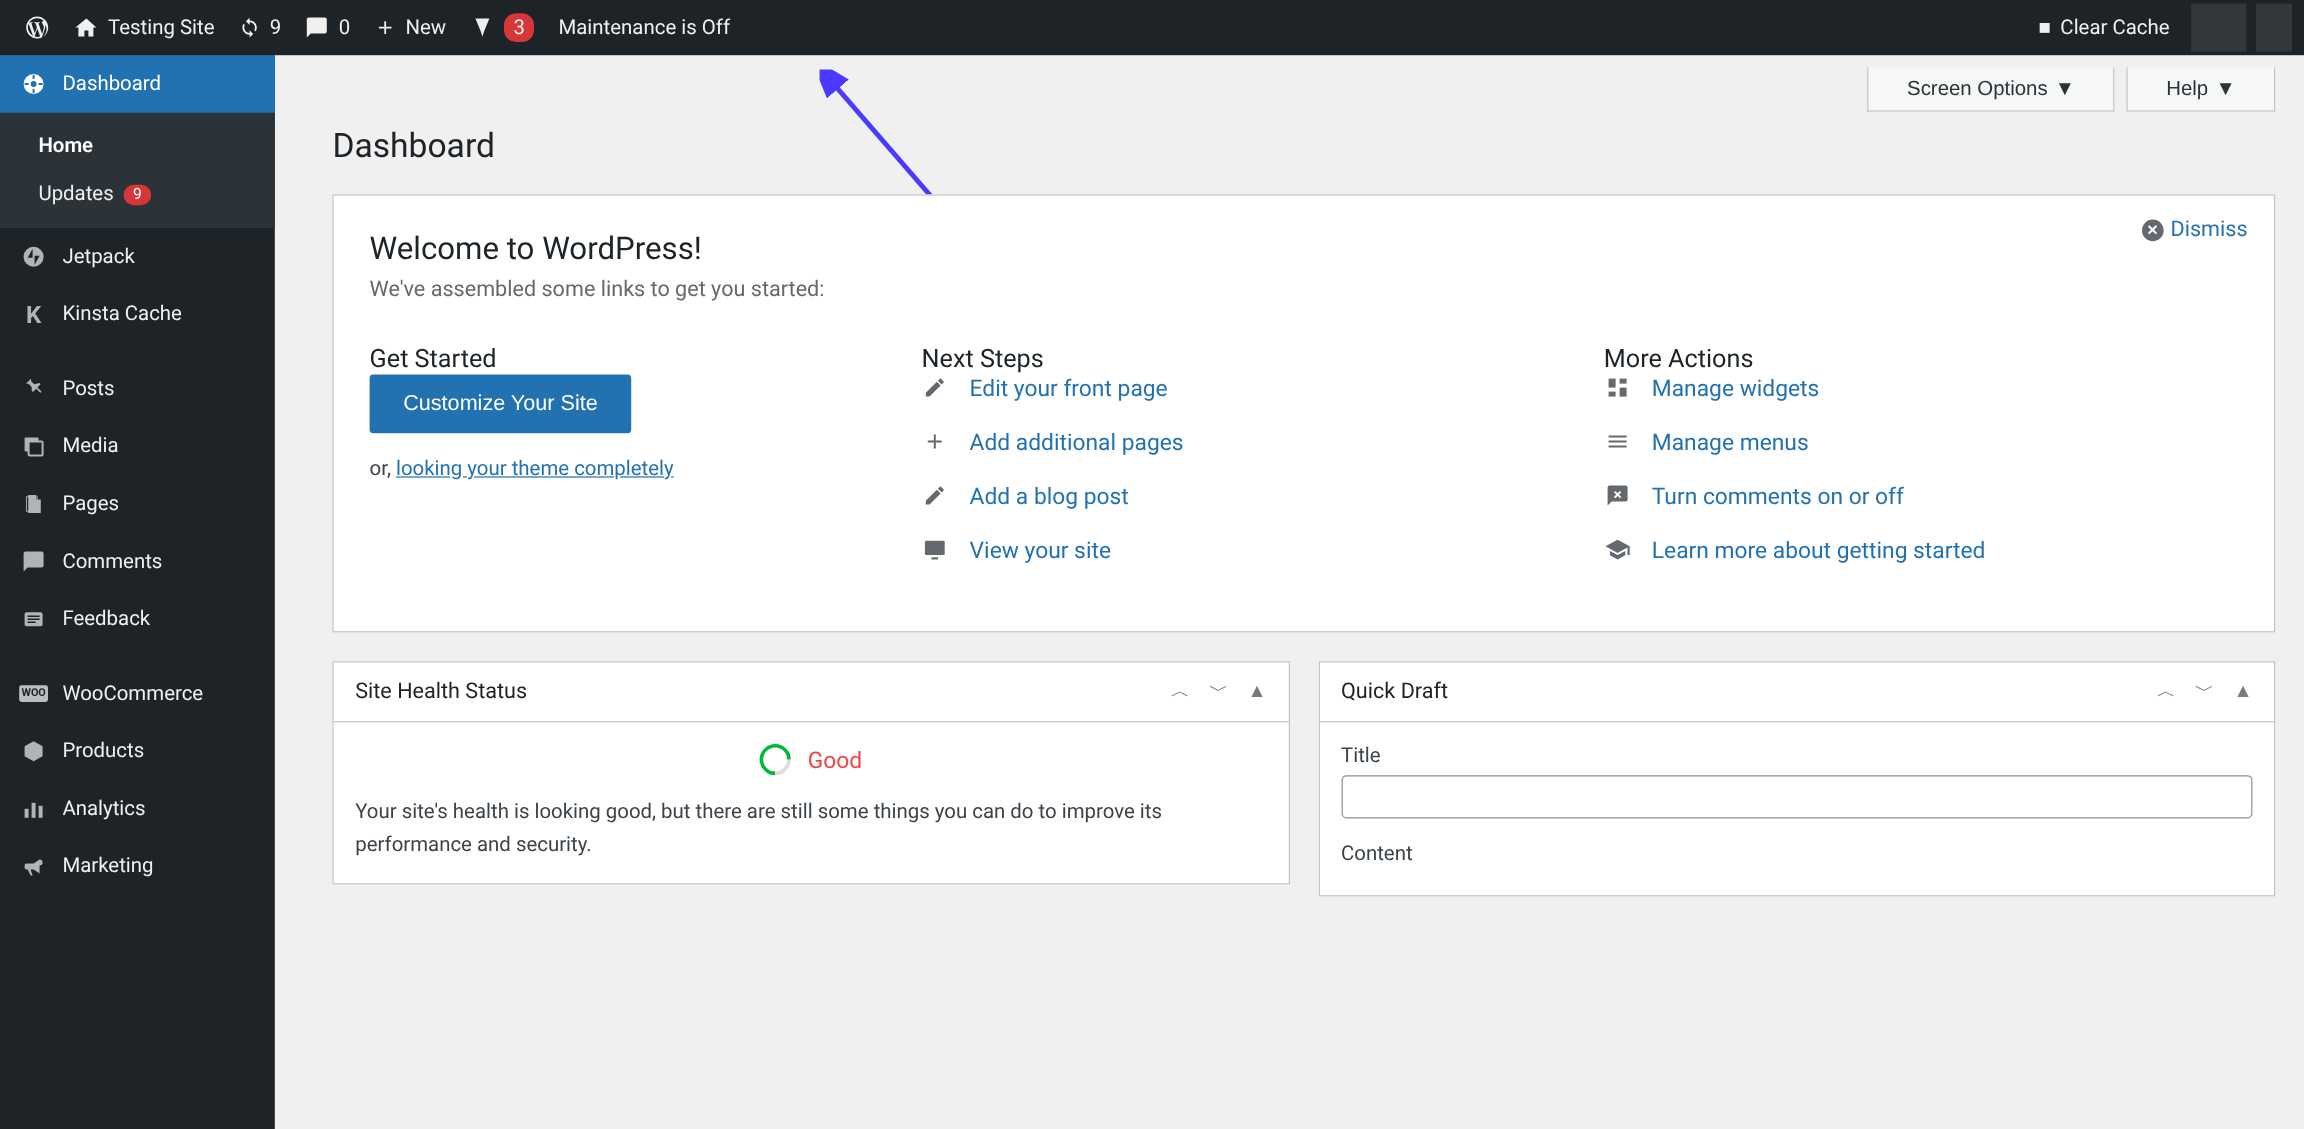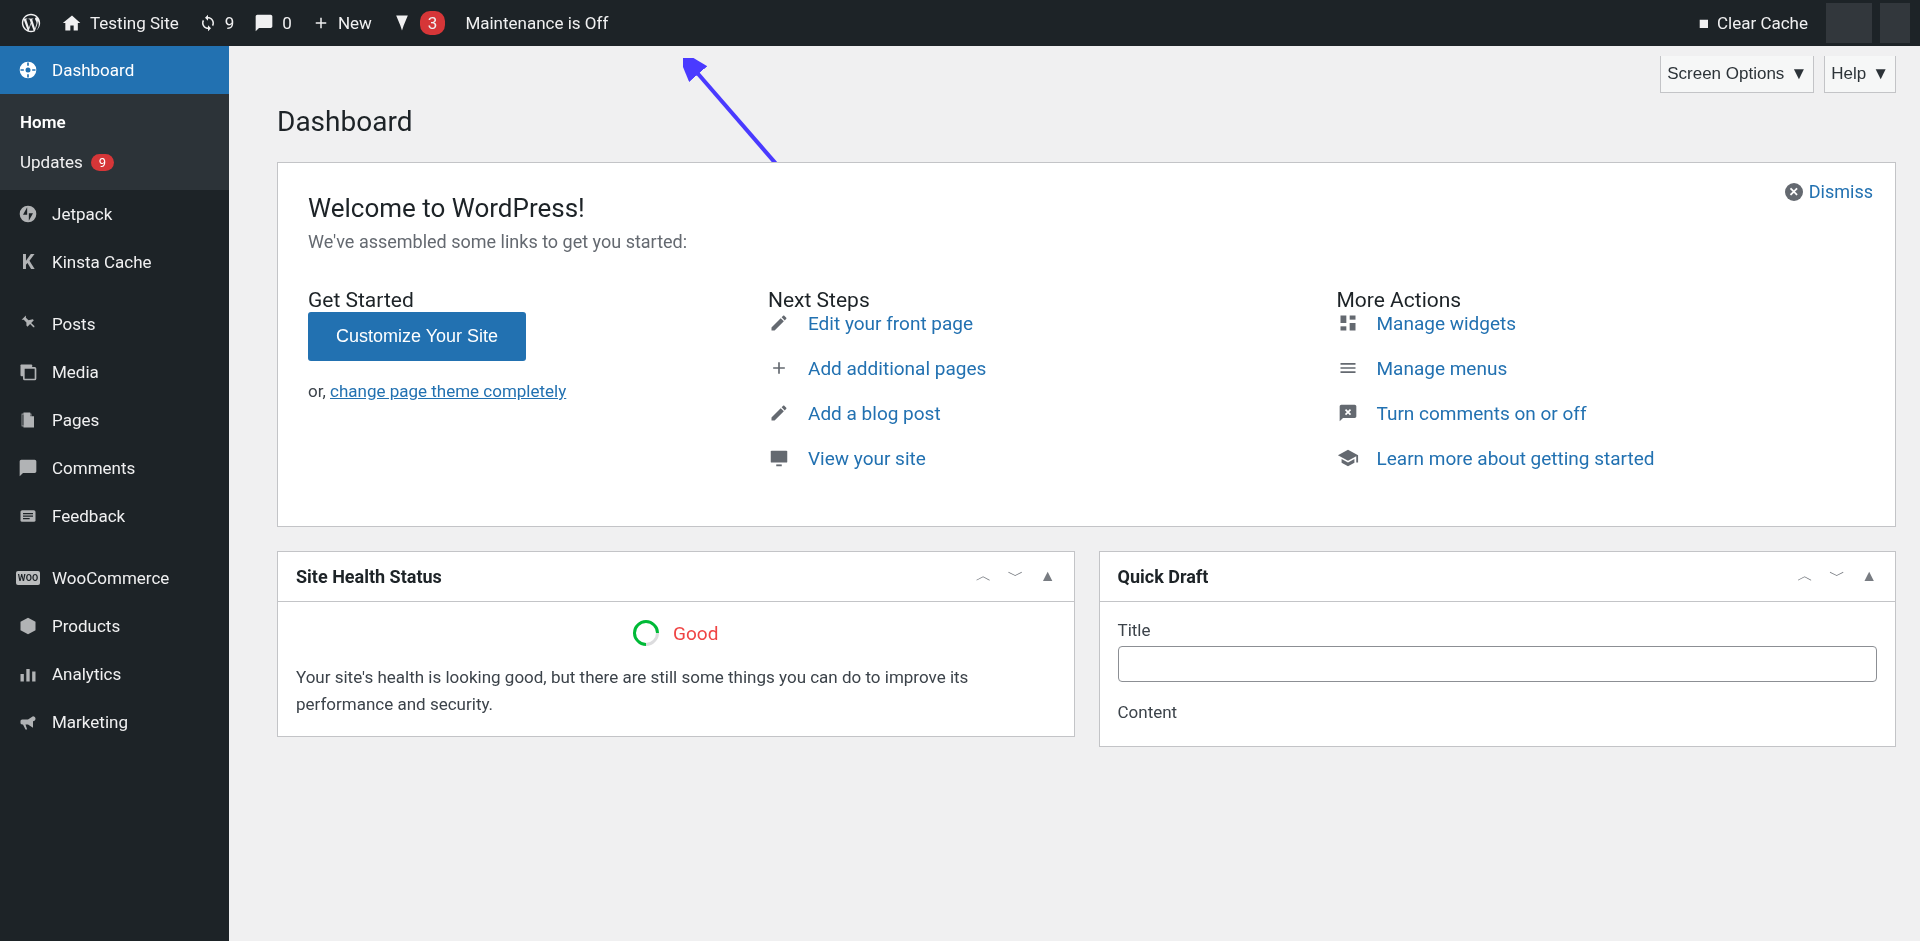--- a/index.html
+++ b/index.html
@@ -14,28 +14,28 @@
     .ab-box { width: 46px; height: 40px; background: #32373c; margin-left: 8px; }
     
     .wrapper { display: flex; min-height: calc(100vh - 46px); gap: 24px; }
     
     .sidebar { width: 229px; background: #1d2327; color: #f0f0f1; }
     .menu-item { display: flex; align-items: center; gap: 12px; padding: 12px 16px; color: #f0f0f1; font-size: 17px; cursor: pointer; }
     .menu-item.current { background: #2271b1; color: #fff; position: relative; }
     .menu-item.current::after { content: ""; position: absolute; right: -10px; top: 50%; transform: translateY(-50%); border: 10px solid transparent; border-left-color: #2271b1; }
     .menu-icon { width: 24px; height: 24px; display: flex; align-items: center; justify-content: center; font-size: 20px; opacity: 0.7; }
     .menu-item.current .menu-icon { opacity: 1; }
-    .submenu { background: #2c3338; padding: 8px 4px; }
+    .submenu { background: #2c3338; padding: 8px 16px; }
     .submenu-item { padding: 10px 16px; color: #f0f0f1; font-size: 17px; cursor: pointer; display: flex; align-items: center; gap: 8px; }
     .submenu-item.current { color: #fff; font-weight: 600; }
     .update-count { background: #d63638; color: #fff; border-radius: 10px; padding: 1px 8px; font-size: 13px; }
     
     .main { flex: 1; padding: 0 24px 24px; position: relative; }
     .top-buttons { display: flex; justify-content: flex-end; gap: 10px; padding-top: 10px; }
-    .screen-btn { background: #f6f7f7; border: 1px solid #c3c4c7; padding: 8px 6px; font-size: 17px; color: #2c3338; display: flex; align-items: center; gap: 6px; cursor: pointer; border-top: 0; }
+    .screen-btn { background: #f6f7f7; border: 1px solid #c3c4c7; padding: 8px 32px; font-size: 17px; color: #2c3338; display: flex; align-items: center; gap: 6px; cursor: pointer; border-top: 0; }
     
     h1.page-title { font-size: 28px; font-weight: 400; color: #1d2327; margin: 12px 0 24px; }
     
     .welcome-panel { background: #fff; border: 1px solid #c3c4c7; padding: 30px 30px 34px; position: relative; margin-bottom: 24px; }
     .welcome-panel h2 { font-size: 26px; font-weight: 400; color: #1d2327; margin-bottom: 8px; }
     .welcome-panel .subtitle { color: #646970; font-size: 18px; margin-bottom: 36px; }
     .dismiss { position: absolute; top: 18px; right: 22px; color: #2271b1; text-decoration: none; font-size: 18px; display: flex; align-items: center; gap: 6px; }
     .dismiss-icon { width: 18px; height: 18px; border-radius: 50%; background: #646970; color: #fff; display: flex; align-items: center; justify-content: center; font-size: 12px; font-weight: bold; }
     
     .welcome-cols { display: flex; gap: 40px; }
@@ -47,21 +47,21 @@
     .or-text a { color: #2271b1; text-decoration: underline; }
     .link-list { list-style: none; }
     .link-list li { display: flex; gap: 18px; margin-bottom: 22px; font-size: 19px; }
     .link-list li a { color: #2271b1; text-decoration: none; }
     .link-list .li-icon { width: 22px; height: 22px; color: #646970; display: flex; align-items: center; justify-content: center; }
     
     .dashboard-widgets { display: flex; gap: 24px; }
     .dashboard-widgets .col { flex: 1; }
     .widget { background: #fff; border: 1px solid #c3c4c7; }
     .widget-header { display: flex; align-items: center; justify-content: space-between; border-bottom: 1px solid #c3c4c7; padding: 14px 18px; }
-    .widget-header h2 { font-size: 18px; font-weight: 700; color: #1d2327; }
+    .widget-header h2 { font-size: 18px; font-weight: 400; color: #1d2327; }
     .widget-controls { display: flex; gap: 16px; color: #787c82; font-size: 16px; }
     .widget-controls span { cursor: pointer; }
     .widget-body { padding: 18px; }
     
     .health-status { display: flex; align-items: center; justify-content: center; gap: 14px; margin-bottom: 18px; }
     .health-circle { width: 26px; height: 26px; border: 3px solid #00ba37; border-radius: 50%; border-right-color: #dcdcde; transform: rotate(45deg); }
     .health-label { font-size: 19px; color: #ef4444; }
     .health-desc { font-size: 17px; color: #3c434a; line-height: 1.6; }
     
     .field-label { display: block; color: #3c434a; font-size: 17px; margin-bottom: 6px; }
@@ -276,21 +276,21 @@
         <span class="dismiss-icon">✕</span>
         <span>Dismiss</span>
       </a>
       <h2>Welcome to WordPress!</h2>
       <p class="subtitle">We've assembled some links to get you started:</p>
       <div class="welcome-cols">
         <div class="wcol">
           <h3>Get Started</h3>
           <button class="btn-primary">Customize Your Site</button>
           <p class="or-text">
-            <span>or, </span><a>change page theme completely</a>
+            <span>or, </span><a>looking your theme completely</a>
           </p>
         </div>
         <div class="wcol">
           <h3>Next Steps</h3>
           <ul class="link-list">
             <li>
                 <span class="li-icon">
                   <svg width="20" height="20" viewBox="0 0 24 24" fill="currentColor">
                     <path d="M3 17.25V21h3.75L17.81 9.94l-3.75-3.75L3 17.25zM20.71 7.04c.39-.39.39-1.02 0-1.41l-2.34-2.34c-.39-.39-1.02-.39-1.41 0l-1.83 1.83 3.75 3.75 1.83-1.83z"></path>
                   </svg>

